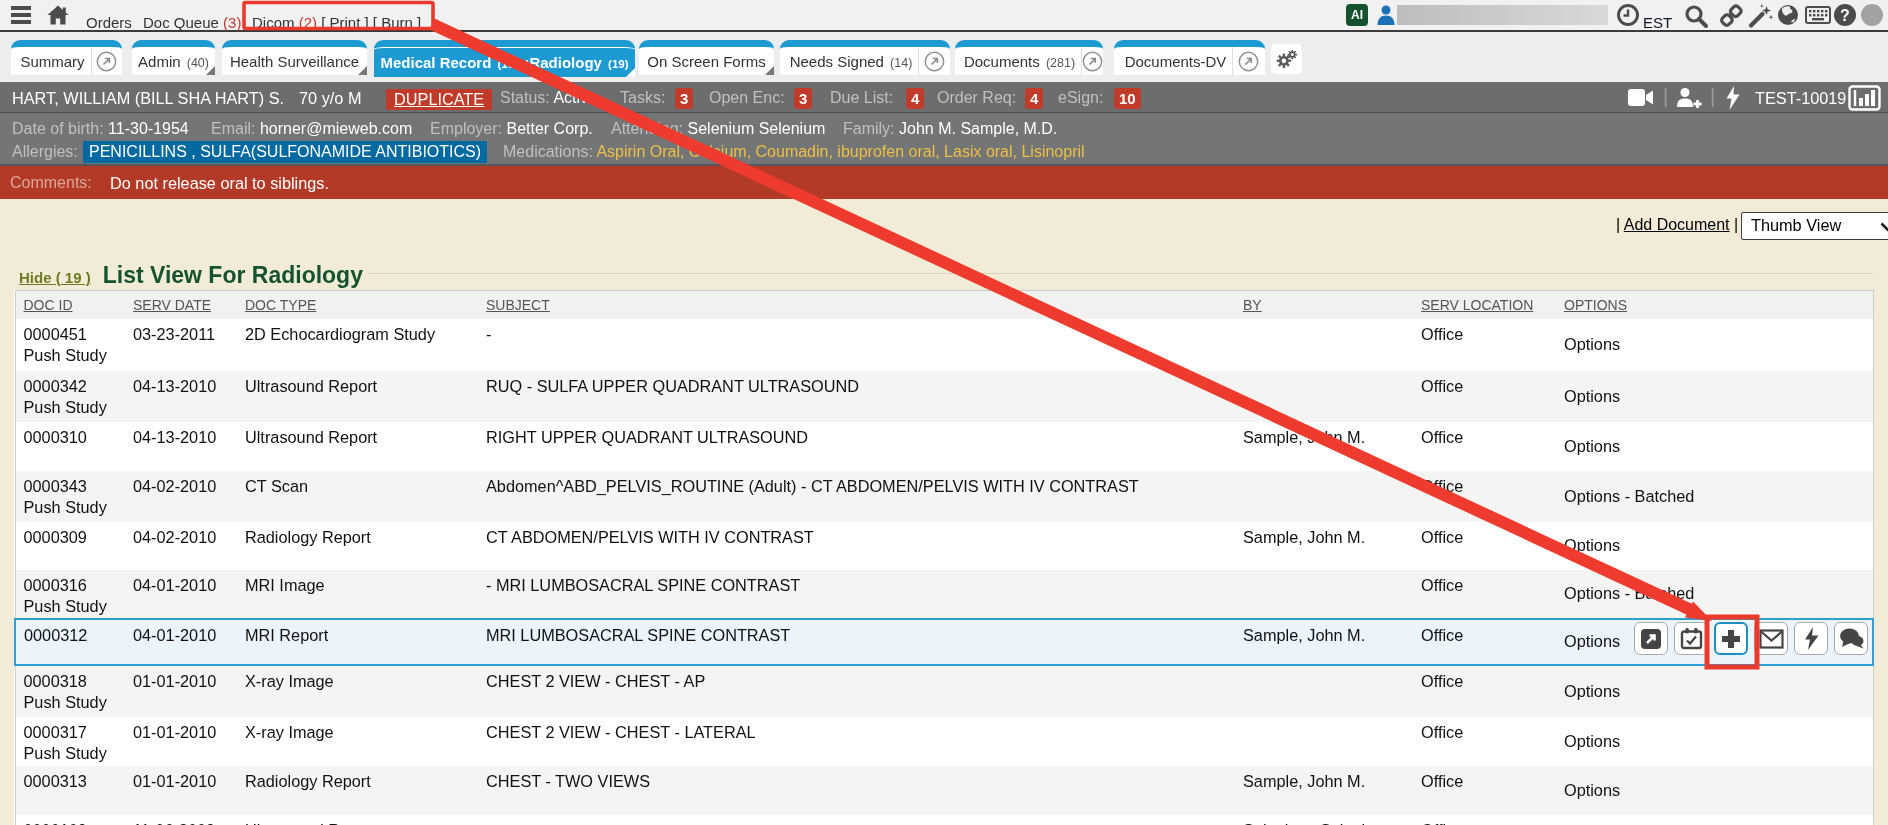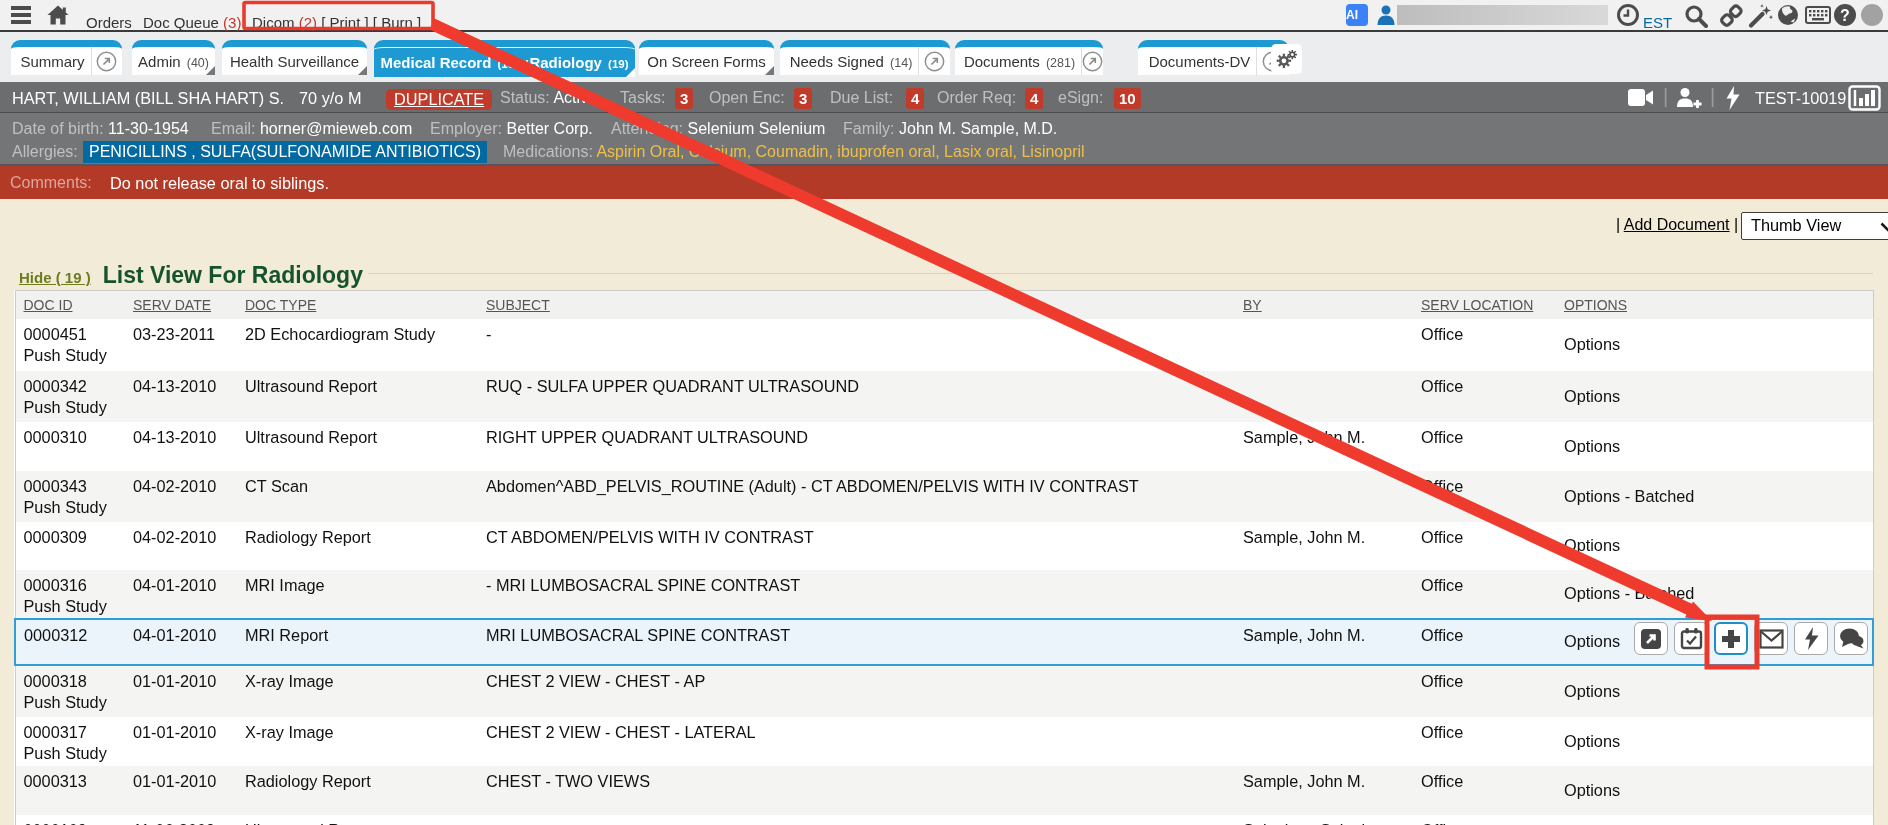--- a/index.html
+++ b/index.html
@@ -65,31 +65,31 @@
     <div style="height:4px;background:#4c4c4c;"></div>
   </div>
   <svg class="abs" style="left:47px;top:5px;" width="22" height="20" viewBox="0 0 22 20">
     <path d="M11 0.5 L21.5 10 L18.5 10 L18.5 19.5 L13.2 19.5 L13.2 13.5 L8.8 13.5 L8.8 19.5 L3.5 19.5 L3.5 10 L0.5 10 Z" fill="#4c4c4c"></path>
       <rect x="15.8" y="2.5" width="3" height="5" fill="#4c4c4c"></rect>
   </svg>
   <div class="t" style="left:86px;">Orders</div>
   <div class="t" style="left:143px;">Doc Queue <span class="red">(3)</span></div>
   <div class="t" style="left:252px;">Dicom <span class="red">(2)</span> [ Print ] [ Burn ]</div>
 
-  <div class="abs" style="left:1346px;top:4px;width:22px;height:22px;background:#3b82f6;border-radius:4px;color:#fff;font-weight:bold;font-size:12px;text-align:left;line-height:22px;">AI</div>
+  <div class="abs" style="left:1346px;top:4px;width:22px;height:22px;background:#14532d;border-radius:4px;color:#fff;font-weight:bold;font-size:12px;text-align:center;line-height:22px;">AI</div>
   <svg class="abs" style="left:1377px;top:4px;" width="18" height="22" viewBox="0 0 18 22">
     <circle cx="9" cy="6" r="4.5" fill="#1b72b8"></circle>
       <path d="M0.5 21 C0.5 14.5 4 11.5 9 11.5 C14 11.5 17.5 14.5 17.5 21 Z" fill="#1b72b8"></path>
   </svg>
   <div class="abs" style="left:1397px;top:5px;width:211px;height:20px;background:linear-gradient(90deg,#bdbdbd,#d9d9d9);"></div>
   <svg class="abs" style="left:1617px;top:4px;" width="22" height="22" viewBox="0 0 22 22">
     <circle cx="11" cy="11" r="9.5" fill="none" stroke="#4c4c4c" stroke-width="3"></circle>
     <path d="M11 5.5 L11 11.5 L6.5 11.5" stroke="#4c4c4c" stroke-width="2.4" fill="none"></path>
   </svg>
-  <div class="t" style="left:1643px;color:#0369a1;">EST</div>
+  <div class="t" style="left:1643px;color:#0f172a;">EST</div>
   <svg class="abs" style="left:1684px;top:4px;" width="24" height="24" viewBox="0 0 24 24">
     <circle cx="10" cy="10" r="7" fill="none" stroke="#4c4c4c" stroke-width="3.2"></circle>
     <line x1="15" y1="15" x2="22" y2="22" stroke="#4c4c4c" stroke-width="4" stroke-linecap="round"></line>
   </svg>
   <svg class="abs" style="left:1719px;top:4px;" width="24" height="24" viewBox="0 0 24 24">
     <g transform="rotate(45 12 12)" fill="none" stroke="#4c4c4c" stroke-width="3.2">
       <rect x="7.5" y="0.5" width="9" height="9.5" rx="3"></rect>
       <rect x="7.5" y="13" width="9" height="9.5" rx="3"></rect>
     </g>
   </svg>
@@ -166,21 +166,21 @@
   </div>
   <div class="tab" style="left:955px;width:148px;">
     <span class="txt" style="padding-right:6px;">Documents <span class="cnt">(281)</span></span>
     <span class="tabarr">
         <svg width="21" height="21" viewBox="0 0 24 24">
           <circle cx="12" cy="12" r="10.5" fill="none" stroke="#909090" stroke-width="1.7"></circle>
           <path d="M8.5 15.5 L15 9 M10 8.5 L15.2 8.5 L15.2 13.8" stroke="#8a8a8a" stroke-width="1.8" fill="none"></path>
         </svg>
       </span>
   </div>
-  <div class="tab" style="left:1114px;width:151px;margin-left:24px;">
+  <div class="tab" style="left:1114px;width:151px;">
     <span class="txt" style="padding-right:6px;">Documents-DV</span>
     <span class="tabarr">
         <svg width="21" height="21" viewBox="0 0 24 24">
           <circle cx="12" cy="12" r="10.5" fill="none" stroke="#909090" stroke-width="1.7"></circle>
           <path d="M8.5 15.5 L15 9 M10 8.5 L15.2 8.5 L15.2 13.8" stroke="#8a8a8a" stroke-width="1.8" fill="none"></path>
         </svg>
       </span>
   </div>
   <div class="abs" style="left:1271px;top:12px;width:31px;height:30px;background:#fff;border-radius:5px;display:flex;align-items:center;justify-content:center;">
     <svg width="24" height="21" viewBox="0 0 27 23">
@@ -188,21 +188,21 @@
       <circle cx="10" cy="13" r="2.6" fill="#fff"></circle>
       <path d="M24.82 5.05 L24.82 6.95 L23.02 6.75 L22.52 7.96 L23.93 9.09 L22.59 10.43 L21.46 9.02 L20.25 9.52 L20.45 11.32 L18.55 11.32 L18.75 9.52 L17.54 9.02 L16.41 10.43 L15.07 9.09 L16.48 7.96 L15.98 6.75 L14.18 6.95 L14.18 5.05 L15.98 5.25 L16.48 4.04 L15.07 2.91 L16.41 1.57 L17.54 2.98 L18.75 2.48 L18.55 0.68 L20.45 0.68 L20.25 2.48 L21.46 2.98 L22.59 1.57 L23.93 2.91 L22.52 4.04 L23.02 5.25 Z" fill="#4e4e4e"></path>
       <circle cx="19.5" cy="6" r="1.7" fill="#fff"></circle>
     </svg>
   </div>
 </div>
 
 <div id="ph1">
   <div class="ph-line wh" style="left:12px;top:7px;font-size:16.3px;">HART, WILLIAM (BILL SHA HART) S.</div>
   <div class="ph-line wh" style="left:299px;top:7px;font-size:16.3px;">70 y/o M</div>
-  <div class="ph-line" style="left:386px;top:7px;background:#c13b2a;padding:1px 8px;border-radius:5px;"><span class="wh" style="text-decoration:underline;font-size:16.3px;">DUPLICATE</span></div>
+  <div class="ph-line" style="left:386px;top:7px;background:#c13b2a;padding:1px 8px;border-radius:0;"><span class="wh" style="text-decoration:underline;font-size:16.3px;">DUPLICATE</span></div>
   <div class="ph-line" style="left:500px;top:7px;"><span class="lbl">Status:</span> <span class="wh">Active</span></div>
   <div class="ph-line" style="left:620px;top:7px;"><span class="lbl">Tasks:</span></div>
   <div class="ph-line badge" style="left:675px;top:6px;">3</div>
   <div class="ph-line" style="left:709px;top:7px;"><span class="lbl">Open Enc:</span></div>
   <div class="ph-line badge" style="left:794px;top:6px;">3</div>
   <div class="ph-line" style="left:830px;top:7px;"><span class="lbl">Due List:</span></div>
   <div class="ph-line badge" style="left:906px;top:6px;">4</div>
   <div class="ph-line" style="left:937px;top:7px;"><span class="lbl">Order Req:</span></div>
   <div class="ph-line badge" style="left:1025px;top:6px;">4</div>
   <div class="ph-line" style="left:1058px;top:7px;"><span class="lbl">eSign:</span></div>

